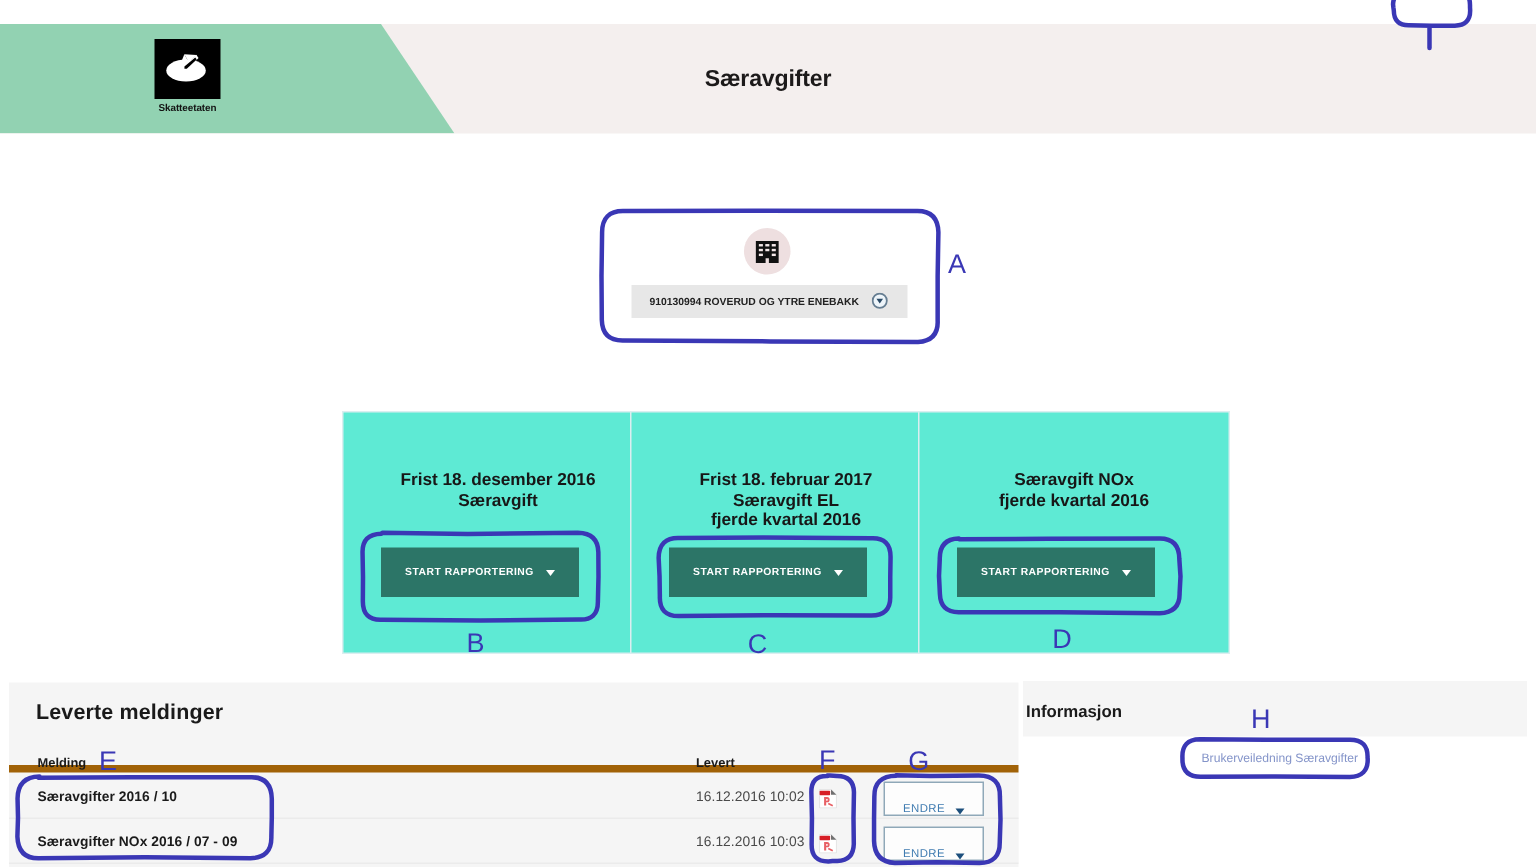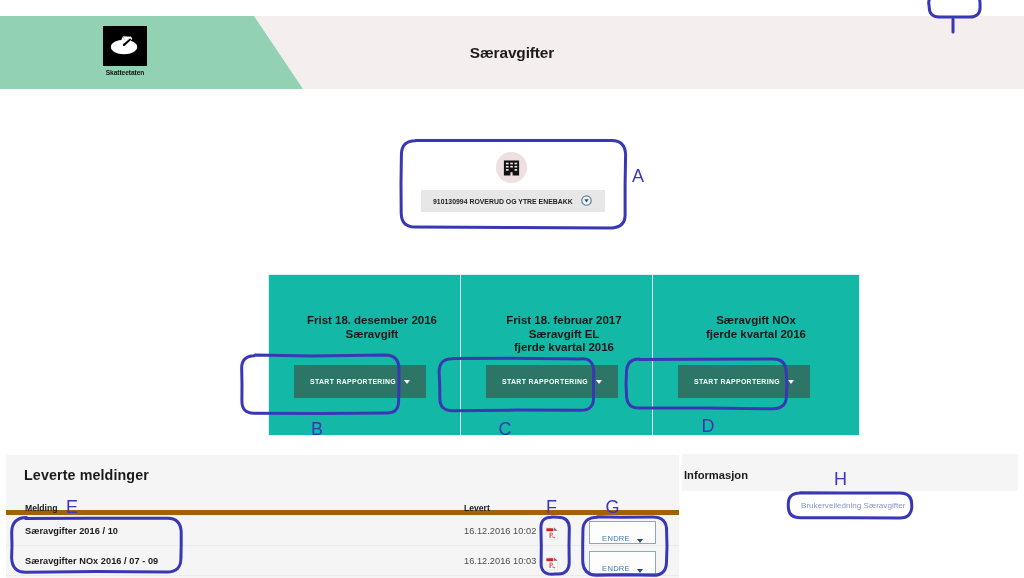--- a/index.html
+++ b/index.html
@@ -48,21 +48,21 @@
   .co-circle { position:absolute; left:93px; top:11px; width:31px; height:31px;
       border-radius:50%; background:#eedfe0; display:flex; align-items:center;
       justify-content:center; }
   .co-select { position:absolute; left:18px; top:49px; width:184px; height:22px;
       background:#e7e7e7; display:flex; align-items:center; }
   .co-select-txt { font-size:6.9px; font-weight:bold; color:#222; margin-left:12px; letter-spacing:0px;}
   .co-chevron { position:absolute; right:13px; top:5px; }
 
   
   .card { position:absolute; top:274px; width:208px; height:162px;
-      background:#14b8a6; border:1px solid #dbeef0;margin-left:40px; }
+      background:#5eead4; border:1px solid #dbeef0; }
   .card1 { left:228px; } .card2 { left:420px; } .card3 { left:612px; }
   .card-title { text-align:center; font-size:11.5px; font-weight:bold; color:#171717;
       line-height:13.5px; margin-top:39px; letter-spacing:-.02px;}
   .btn-green { position:absolute; left:25px; top:90px; width:132px; height:33px;
       background:#2c7567; color:#fff; display:flex; align-items:center;
       justify-content:center; font-size:6.9px; font-weight:bold; letter-spacing:.33px; }
   .btn-green .cv { margin-left:8px; width:0; height:0; border-left:3.6px solid transparent;
       border-right:3.6px solid transparent; border-top:4.2px solid #fff; display:inline-block; }
 
   

